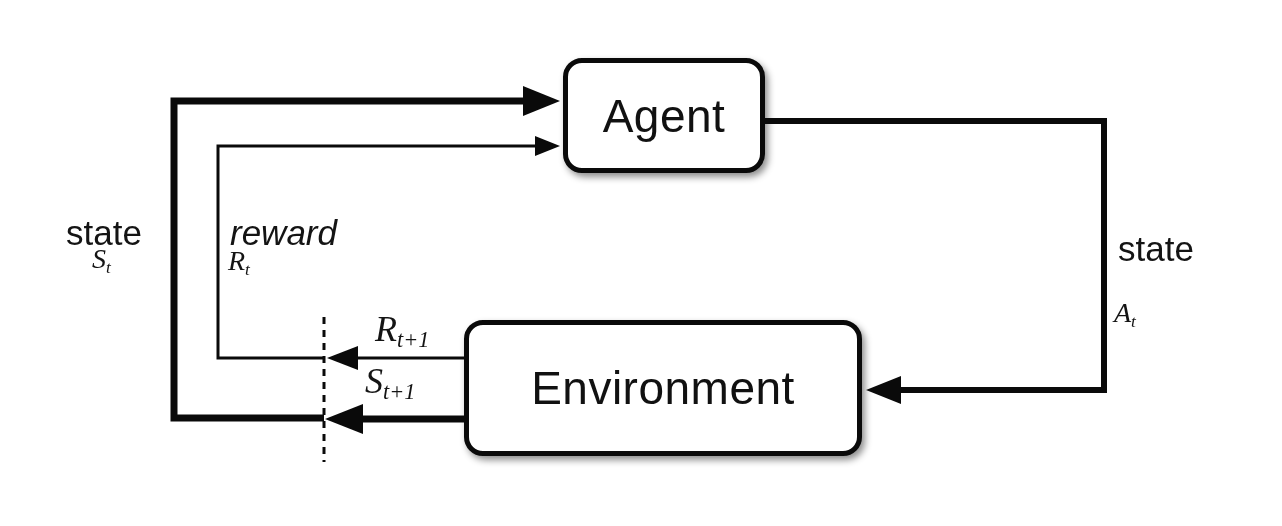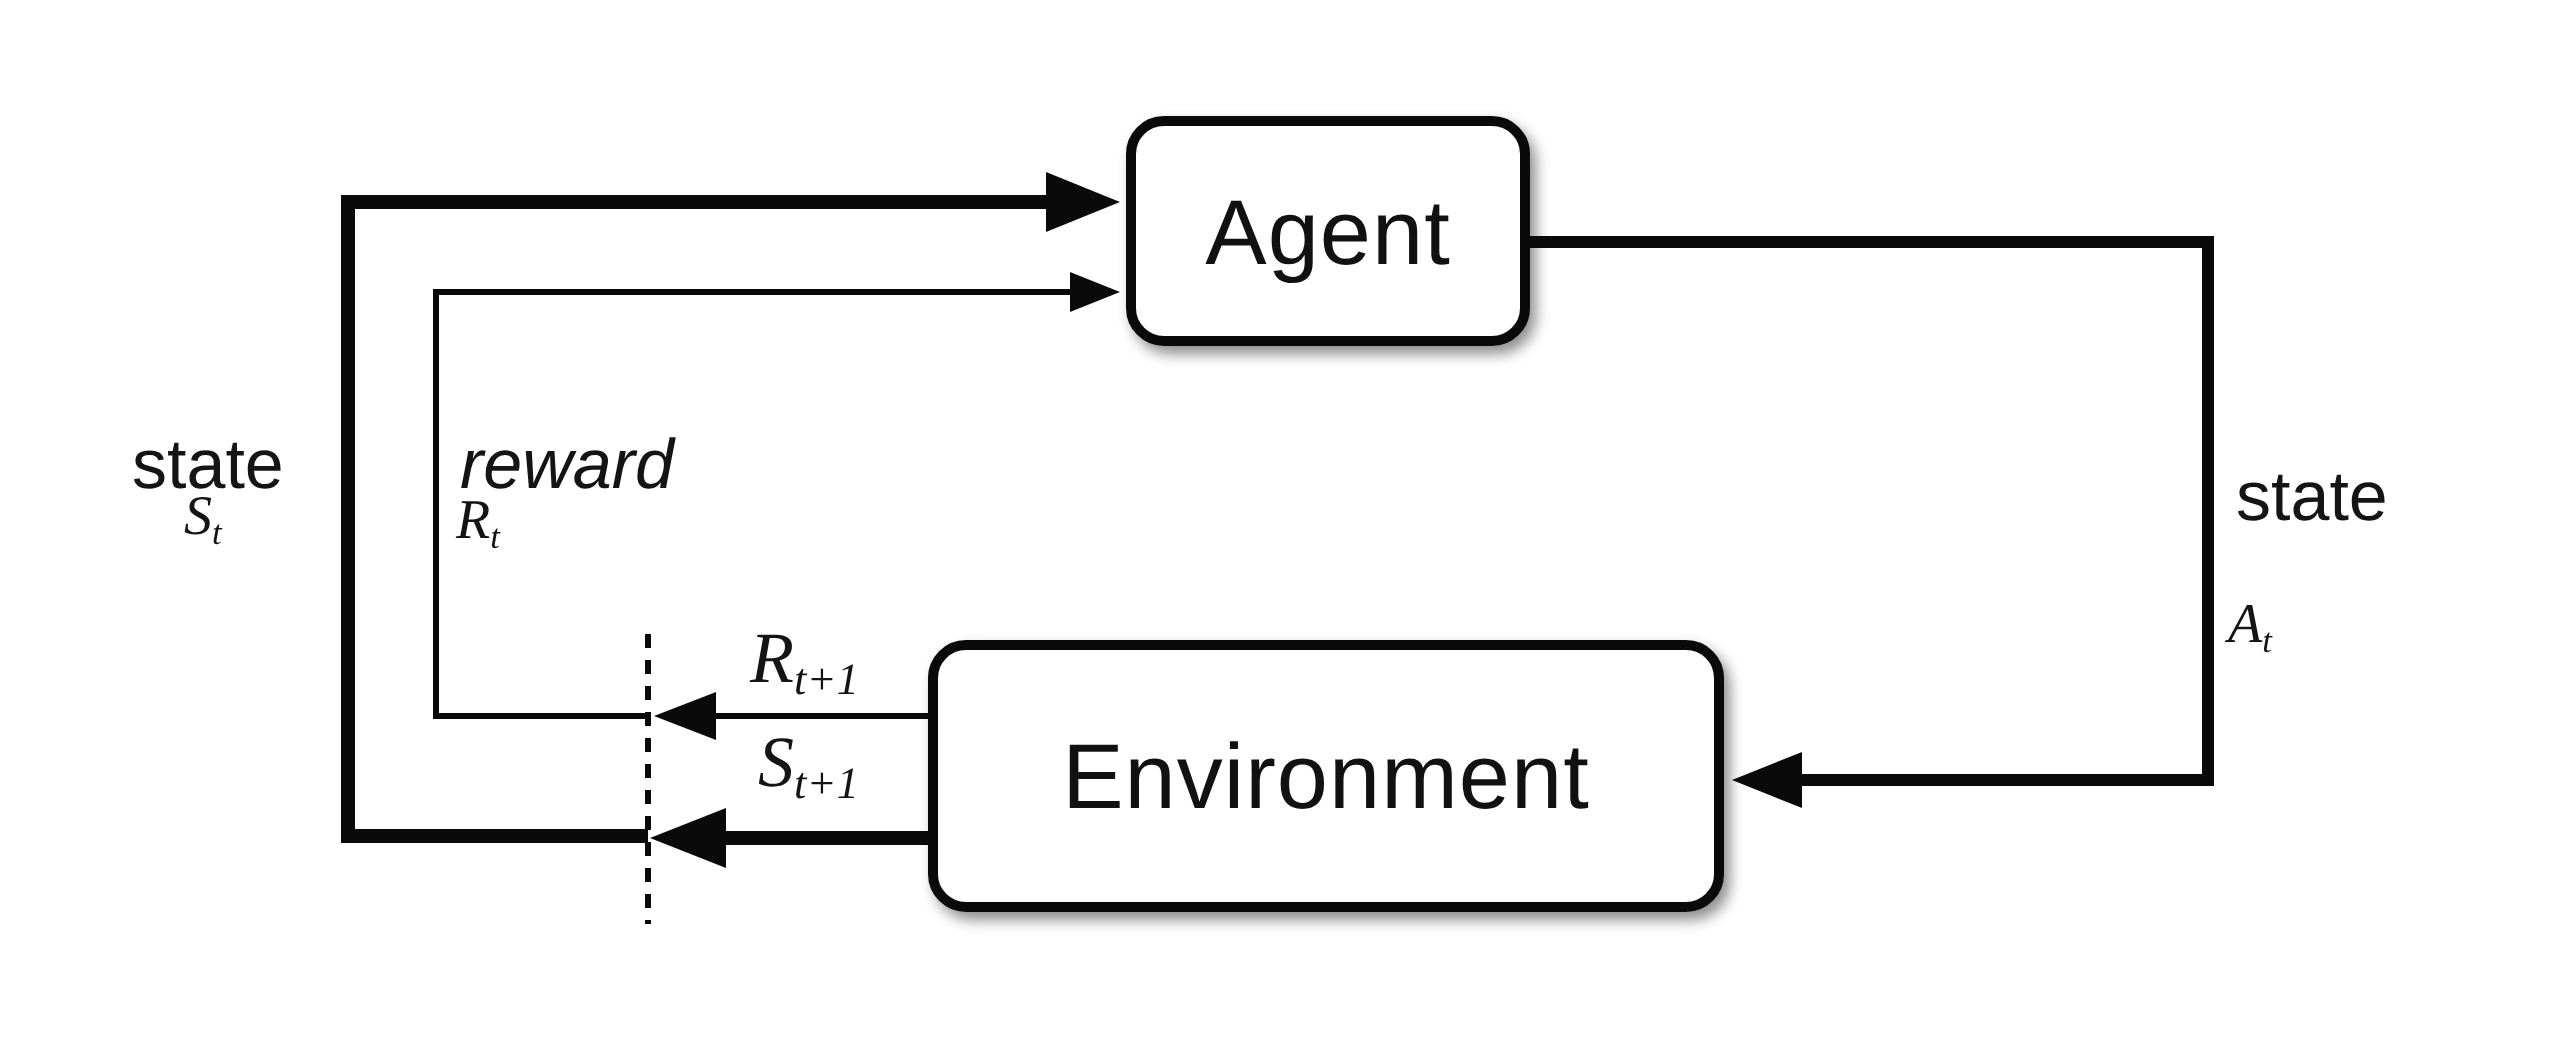--- a/index.html
+++ b/index.html
@@ -56,21 +56,21 @@
     vertical-align: -0.28em;
     letter-spacing: 0;
   }
   .lbl-state       { left: 66px;   top: 200px; }
   .lbl-state-sym   { left: 92px;   top: 244px; }
   .lbl-reward      { left: 230px;  top: 200px; font-style: italic; }
   .lbl-reward-sym  { left: 228px;  top: 246px; }
   .lbl-action      { left: 1118px; top: 216px; }
   .lbl-action-sym  { left: 1114px; top: 250px; margin-top: 48px; }
   .lbl-next-reward { left: 375px;  top: 311px; text-align: center; }
-  .lbl-next-state  { left: 379px;  top: 363px; }
+  .lbl-next-state  { left: 365px;  top: 363px; }
 </style>
 </head>
 <body>
 
 <div class="canvas">
 
   <div class="node node-environment">
     <span>Environment</span>
   </div>
 

